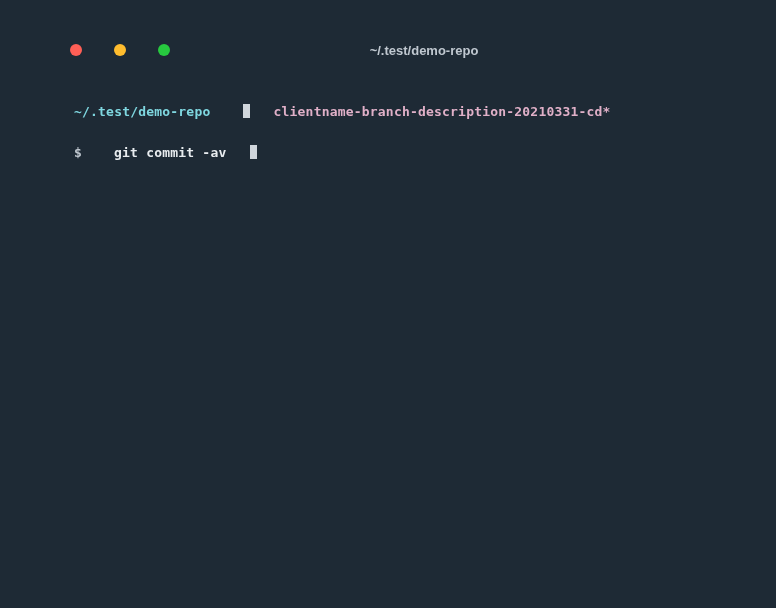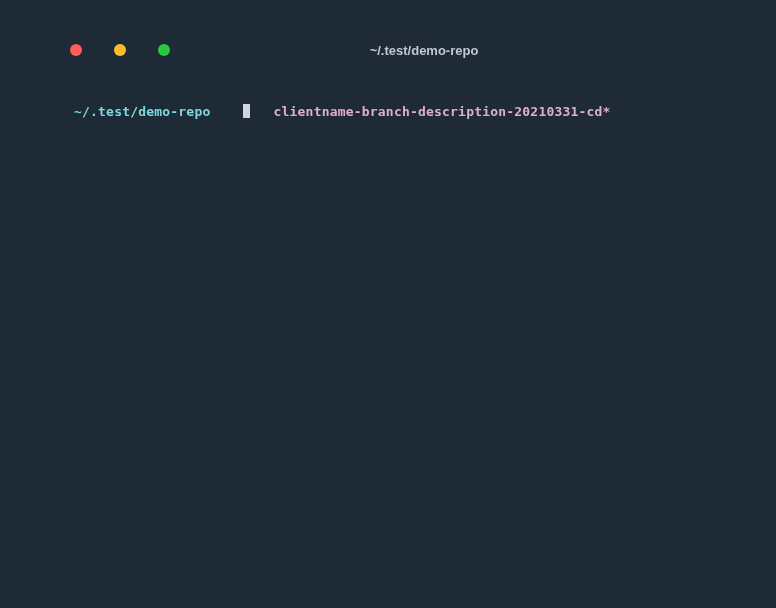--- a/index.html
+++ b/index.html
@@ -90,13 +90,14 @@
   <div class="traffic-lights">
     <div class="light red"></div>
     <div class="light yellow"></div>
     <div class="light green"></div>
   </div>
   <div class="window-title">~/.test/demo-repo</div>
 </div>
 
 <div class="terminal-body">
   <div class="line"><span class="cwd">~/.test/demo-repo</span> <span class="branch-cursor"></span><span class="branch">clientname-branch-description-20210331-cd*</span></div>
+  <div class="line"><span class="prompt-symbol">$</span> <span class="command">git commit -av</span><span class="cursor"></span></div>
 </div>
 
 </body></html>

